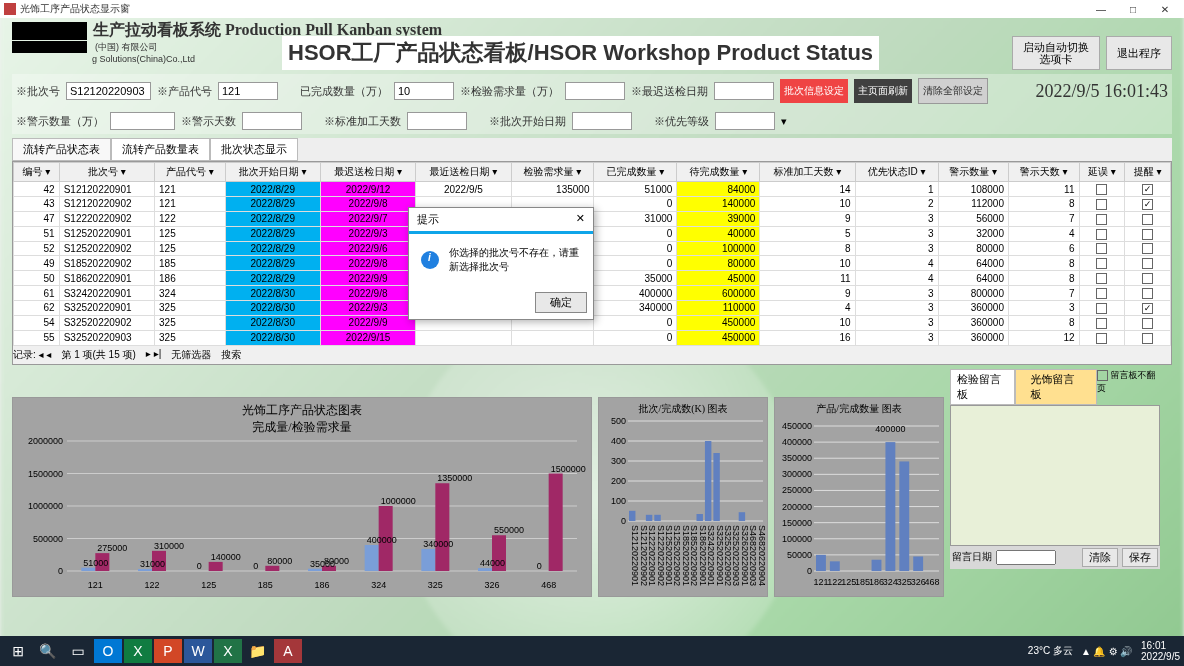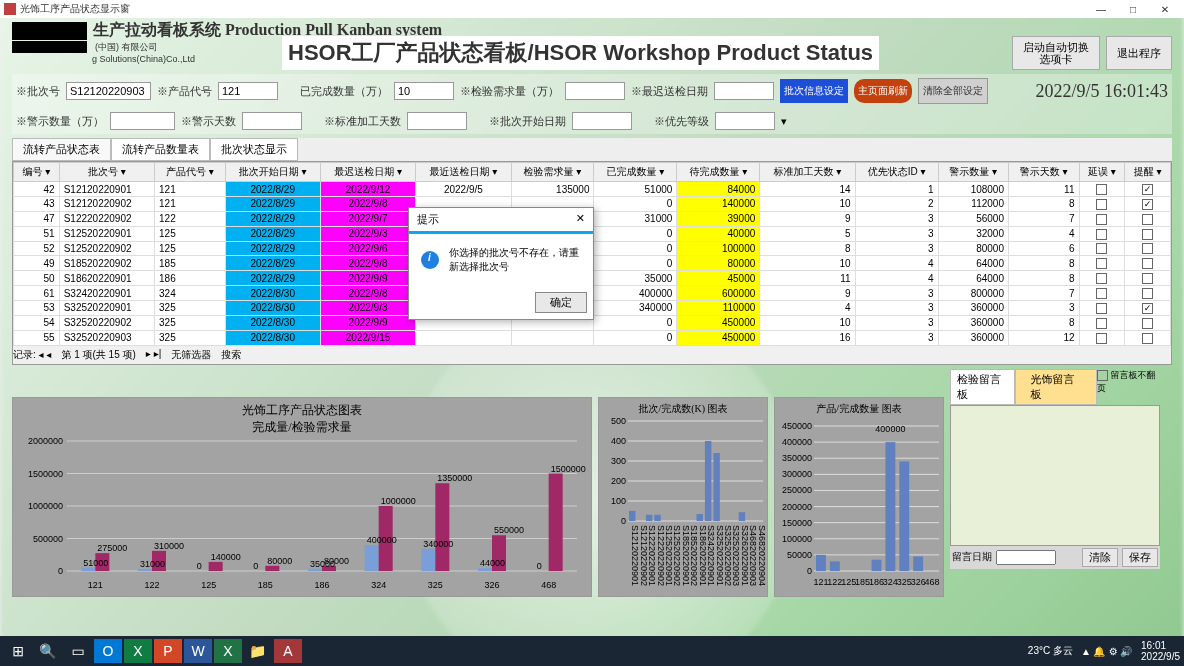--- a/index.html
+++ b/index.html
@@ -17,21 +17,21 @@
 .sys-title { font-size:16px; font-weight:bold; color:#333; font-family: SimSun, serif; }
 .company { font-size:9px; color:#333; margin-left:4px; }
 .main-title { font-size:22px; font-weight:bold; color:#333; margin-left:40px; }
 .hdr-btns { margin-left:auto; display:flex; gap:6px; }
 .btn { background:#e8e8e8; border:1px solid #aaa; padding:4px 10px; font-size:11px; cursor:pointer; }
 .filter-row { display:flex; align-items:center; gap:6px; margin-top:4px; font-size:11px; flex-wrap:wrap; background:rgba(255,255,255,0.3); padding:4px; }
 .filter-row label { color:#333; }
 .filter-row input { border:1px solid #999; padding:1px 3px; font-size:11px; height:18px; }
 .filter-row .sp { width:10px; }
 .color-btn { padding:6px 4px; font-size:10px; color:#fff; border:none; cursor:pointer; text-align:center; line-height:1.2; }
-.orange { background:#1d4ed8; } .green { background:#c2410c;border-radius:10px; } .gray-btn { background:#d0d0d0; color:#333; border:1px solid #999; }
+.orange { background:#ef4444; } .green { background:#404040; } .gray-btn { background:#d0d0d0; color:#333; border:1px solid #999; }
 .datetime { margin-left:auto; font-size:18px; font-family:serif; color:#333; }
 .tabs { display:flex; margin-top:4px; background:#eee; }
 .tab { padding:3px 10px; font-size:11px; border:1px solid #bbb; background:#fff; cursor:pointer; }
 .tab.active { background:#f8f8f8; }
 .grid { background:#fff; font-size:10px; border:1px solid #999; }
 .grid table { border-collapse:collapse; width:100%; }
 .grid th { background:#f0f0f0; border:1px solid #ccc; padding:2px 4px; font-weight:normal; position:relative; }
 .grid td { border:1px solid #ddd; padding:1px 4px; text-align:right; }
 .grid td.l { text-align:left; } .grid td.c { text-align:center; }
 .cell-blue { background:#00b0f0 !important; } .cell-mag { background:#ff00ff !important; } .cell-yellow { background:#ffff00 !important; }
@@ -284,21 +284,21 @@
             <td>400000</td>
             <td class="cell-yellow">600000</td>
             <td>9</td>
             <td>3</td>
             <td>800000</td>
             <td>7</td>
             <td class="c"><span class="chk"></span></td>
             <td class="c"><span class="chk"></span></td>
           </tr>
           <tr>
-            <td>53</td>
+            <td>62</td>
             <td class="l">S32520220901</td>
             <td class="l">325</td>
             <td class="c cell-blue">2022/8/30</td>
             <td class="c cell-mag">2022/9/3</td>
             <td class="c">2022/9/5</td>
             <td>450000</td>
             <td>340000</td>
             <td class="cell-yellow">110000</td>
             <td>4</td>
             <td>3</td>

